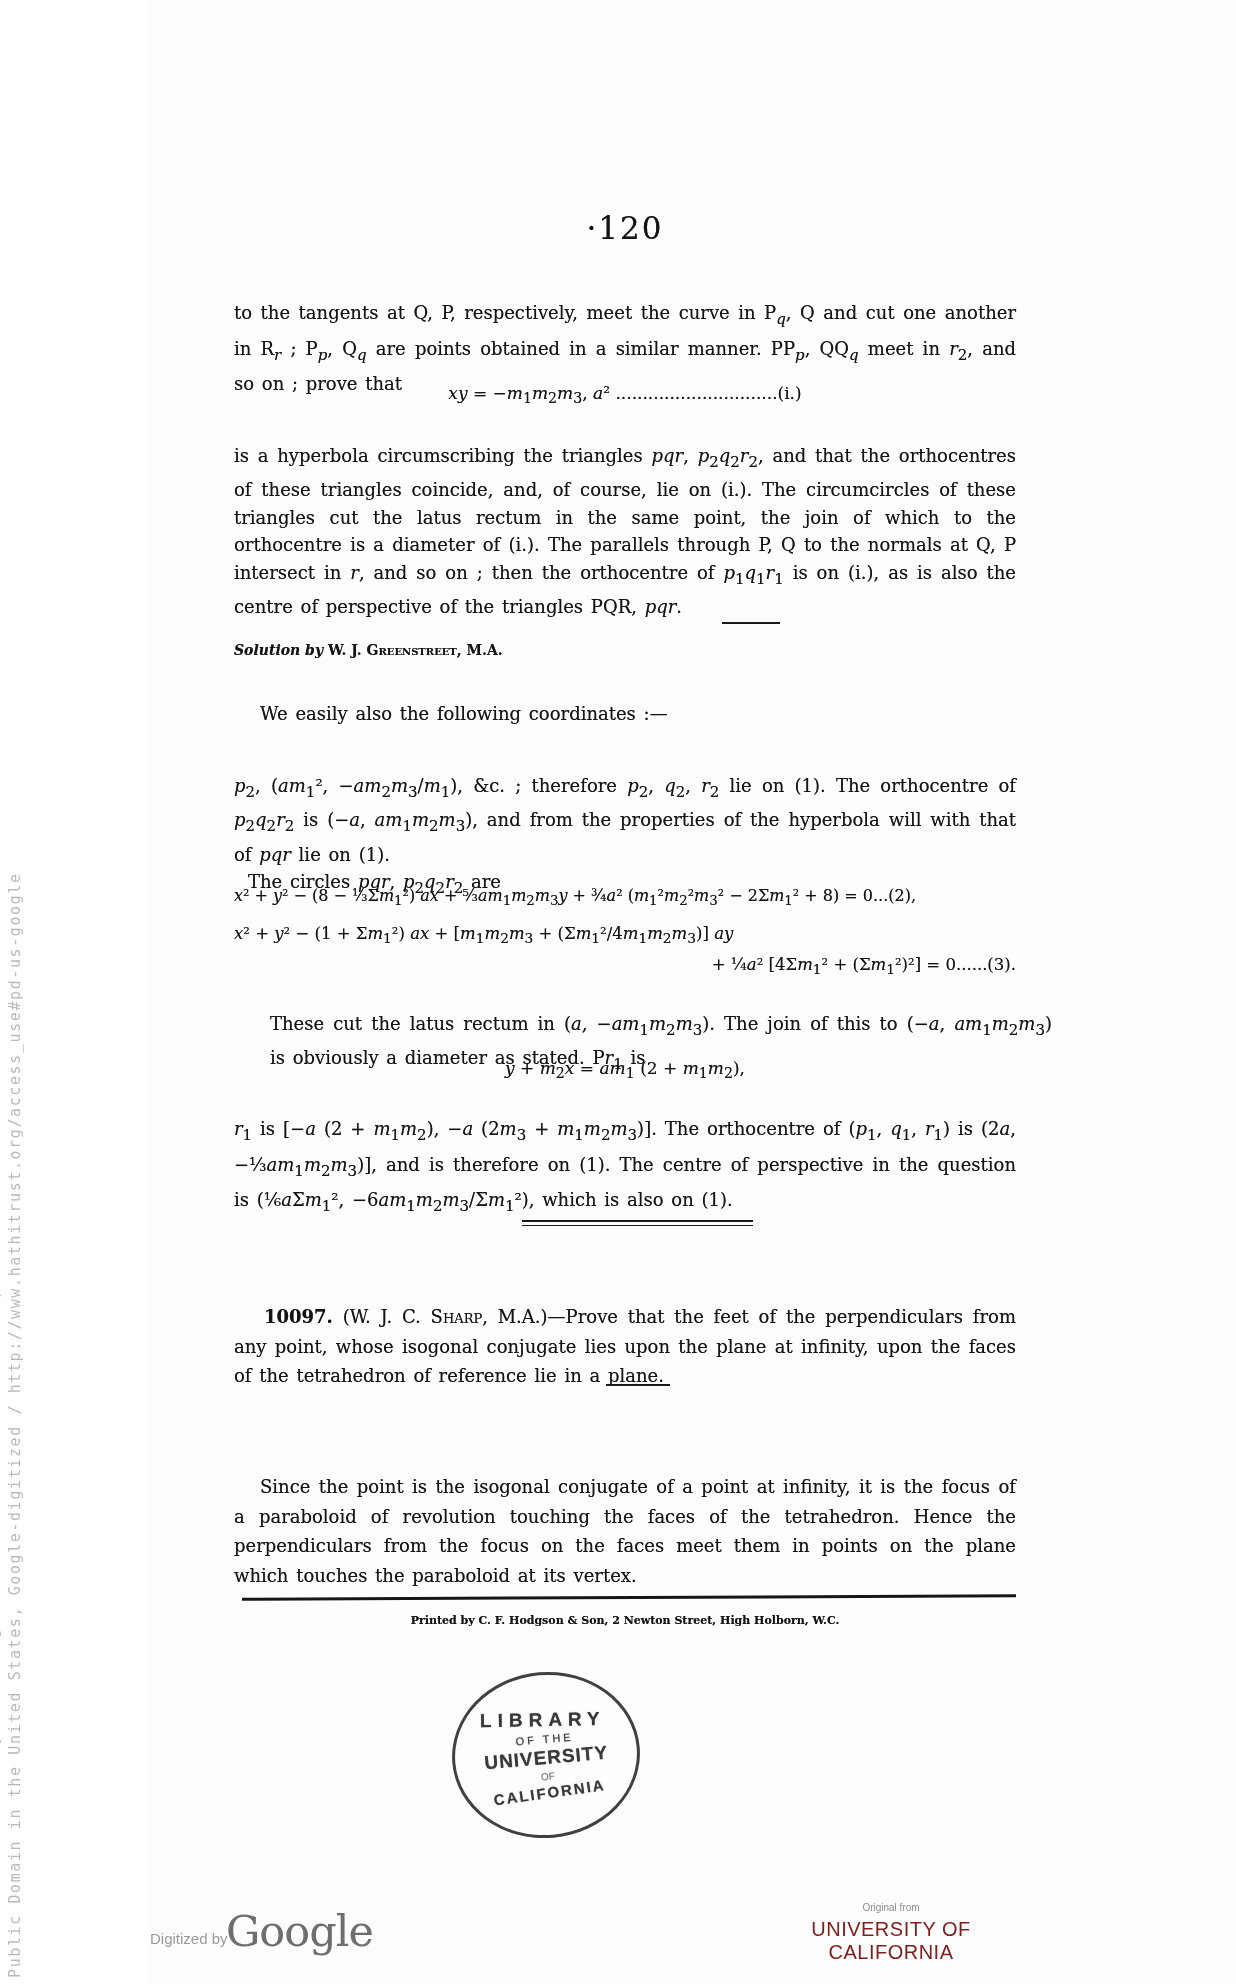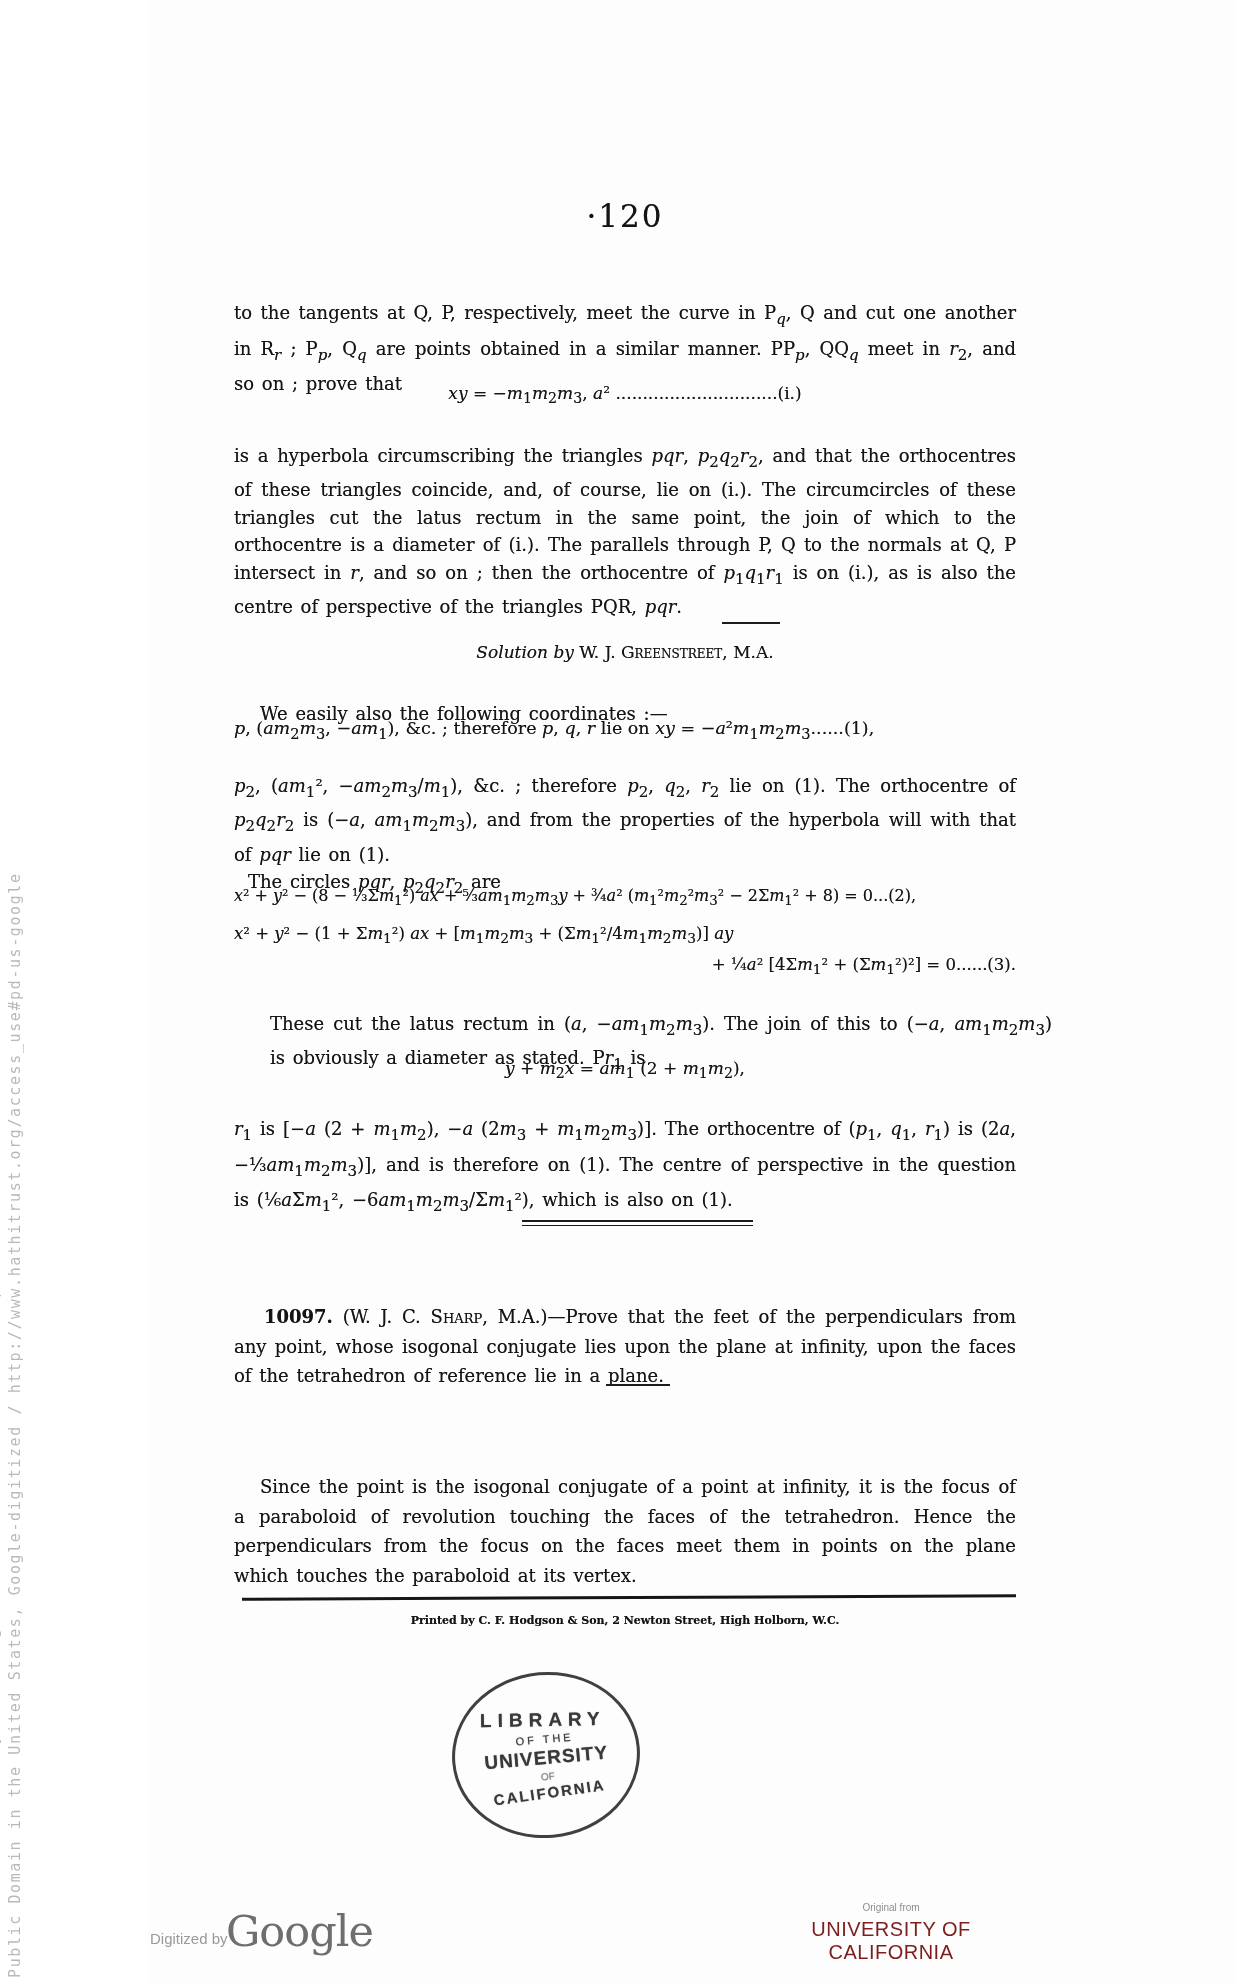--- a/index.html
+++ b/index.html
@@ -8,30 +8,30 @@
   .scan-area{position:absolute;left:148px;top:0;width:1088px;height:1984px;background:#fdfdfd;}
   
   .vtext{position:absolute;bottom:6px;transform:rotate(-90deg);transform-origin:left bottom;
          white-space:nowrap;font-family:"DejaVu Sans Mono",monospace;font-size:15px;
          letter-spacing:1.6px;color:#b9b9b9;}
   .vtext-outer{left:2px;}
   .vtext-inner{left:24px;}
   
   .blk{position:absolute;left:234px;width:782px;color:#141414;
        text-shadow:0 0 .4px rgba(0,0,0,.55);}
-  .page-number{top:198px;text-align:center;font-size:31px;letter-spacing:2px;}
+  .page-number{top:210px;text-align:center;font-size:31px;letter-spacing:2px;}
   .para{font-size:18px;text-align:justify;word-spacing:2px;}
   .p-intro{top:280px;line-height:30px;}
   .eq{font-size:17px;white-space:nowrap;}
   .eq-center{text-align:center;}
   .eq-i{top:383px;}
   .p-hyperbola{top:424px;line-height:27.6px;}
   .rule-short{position:absolute;height:0;border-top:2px solid #1c1c1c;}
   .rule1{top:622px;left:722px;width:58px;}
-  .heading{text-align:center;font-size:17px;}
+  .heading{font-size:14px;font-weight:bold;}
   .sol1{top:642px;}
   .p-weeasily{top:682px;text-indent:26px;line-height:28px;}
   .coord1{top:718px;font-size:17.5px;}
   .p-coord2{top:754px;line-height:27.8px;}
   .p-circles{top:850px;text-indent:14px;line-height:28px;}
   .eq2{top:886px;font-size:16px;}
   .eq3a{top:924px;font-size:16.5px;}
   .eq3b{top:955px;font-size:16.5px;text-align:right;}
   .p-latus{top:992px;line-height:28px;margin-left:36px;}
   .eq-pr1{top:1058px;}
@@ -84,21 +84,20 @@
   <div class="blk eq eq-center eq-i"><i>xy</i> = −<i>m</i><sub>1</sub><i>m</i><sub>2</sub><i>m</i><sub>3</sub>, <i>a</i>² ..............................(i.)</div>
 
   <p class="blk para p-hyperbola">is a hyperbola circumscribing the triangles <i>pqr</i>, <i>p</i><sub>2</sub><i>q</i><sub>2</sub><i>r</i><sub>2</sub>, and that the orthocentres of these triangles coincide, and, of course, lie on (i.). The circumcircles of these triangles cut the latus rectum in the same point, the join of which to the orthocentre is a diameter of (i.). The parallels through P, Q to the normals at Q, P intersect in <i>r</i>, and so on ; then the orthocentre of <i>p</i><sub>1</sub><i>q</i><sub>1</sub><i>r</i><sub>1</sub> is on (i.), as is also the centre of perspective of the triangles PQR, <i>pqr</i>.</p>
 
   <div class="rule-short rule1"></div>
 
   <div class="blk heading sol1"><i>Solution by</i> W. J. <span class="sc">Greenstreet</span>, M.A.</div>
 
   <p class="blk para p-weeasily">We easily also the following coordinates :—</p>
 
-  <div class="blk eq coord1"><i>p</i>, (<i>am</i><sub>2</sub><i>m</i><sub>3</sub>, −<i>am</i><sub>1</sub>), &amp;c. ;  therefore <i>p</i>, <i>q</i>, <i>r</i> lie on <i>xy</i> = −<i>a</i>²<i>m</i><sub>1</sub><i>m</i><sub>2</sub><i>m</i><sub>3</sub>......(1),</div>
 
   <p class="blk para p-coord2"><i>p</i><sub>2</sub>, (<i>am</i><sub>1</sub>², −<i>am</i><sub>2</sub><i>m</i><sub>3</sub>/<i>m</i><sub>1</sub>), &amp;c. ;  therefore <i>p</i><sub>2</sub>, <i>q</i><sub>2</sub>, <i>r</i><sub>2</sub> lie on (1).  The orthocentre of <i>p</i><sub>2</sub><i>q</i><sub>2</sub><i>r</i><sub>2</sub> is (−<i>a</i>, <i>am</i><sub>1</sub><i>m</i><sub>2</sub><i>m</i><sub>3</sub>), and from the properties of the hyperbola will with that of <i>pqr</i> lie on (1).</p>
 
   <p class="blk para p-circles">The circles <i>pqr</i>, <i>p</i><sub>2</sub><i>q</i><sub>2</sub><i>r</i><sub>2</sub> are</p>
 
   <div class="blk eq eq2"><i>x</i>² + <i>y</i>² − (8 − ⅓Σ<i>m</i><sub>1</sub>²) <i>ax</i> + ⁵⁄₃<i>am</i><sub>1</sub><i>m</i><sub>2</sub><i>m</i><sub>3</sub><i>y</i> + ¾<i>a</i>² (<i>m</i><sub>1</sub>²<i>m</i><sub>2</sub>²<i>m</i><sub>3</sub>² − 2Σ<i>m</i><sub>1</sub>² + 8) = 0...(2),</div>
 
   <div class="blk eq eq3a"><i>x</i>² + <i>y</i>² − (1 + Σ<i>m</i><sub>1</sub>²) <i>ax</i> + [<i>m</i><sub>1</sub><i>m</i><sub>2</sub><i>m</i><sub>3</sub> + (Σ<i>m</i><sub>1</sub>²/4<i>m</i><sub>1</sub><i>m</i><sub>2</sub><i>m</i><sub>3</sub>)] <i>ay</i></div>
 
   <div class="blk eq eq3b">+ ¼<i>a</i>² [4Σ<i>m</i><sub>1</sub>² + (Σ<i>m</i><sub>1</sub>²)²] = 0......(3).</div>

